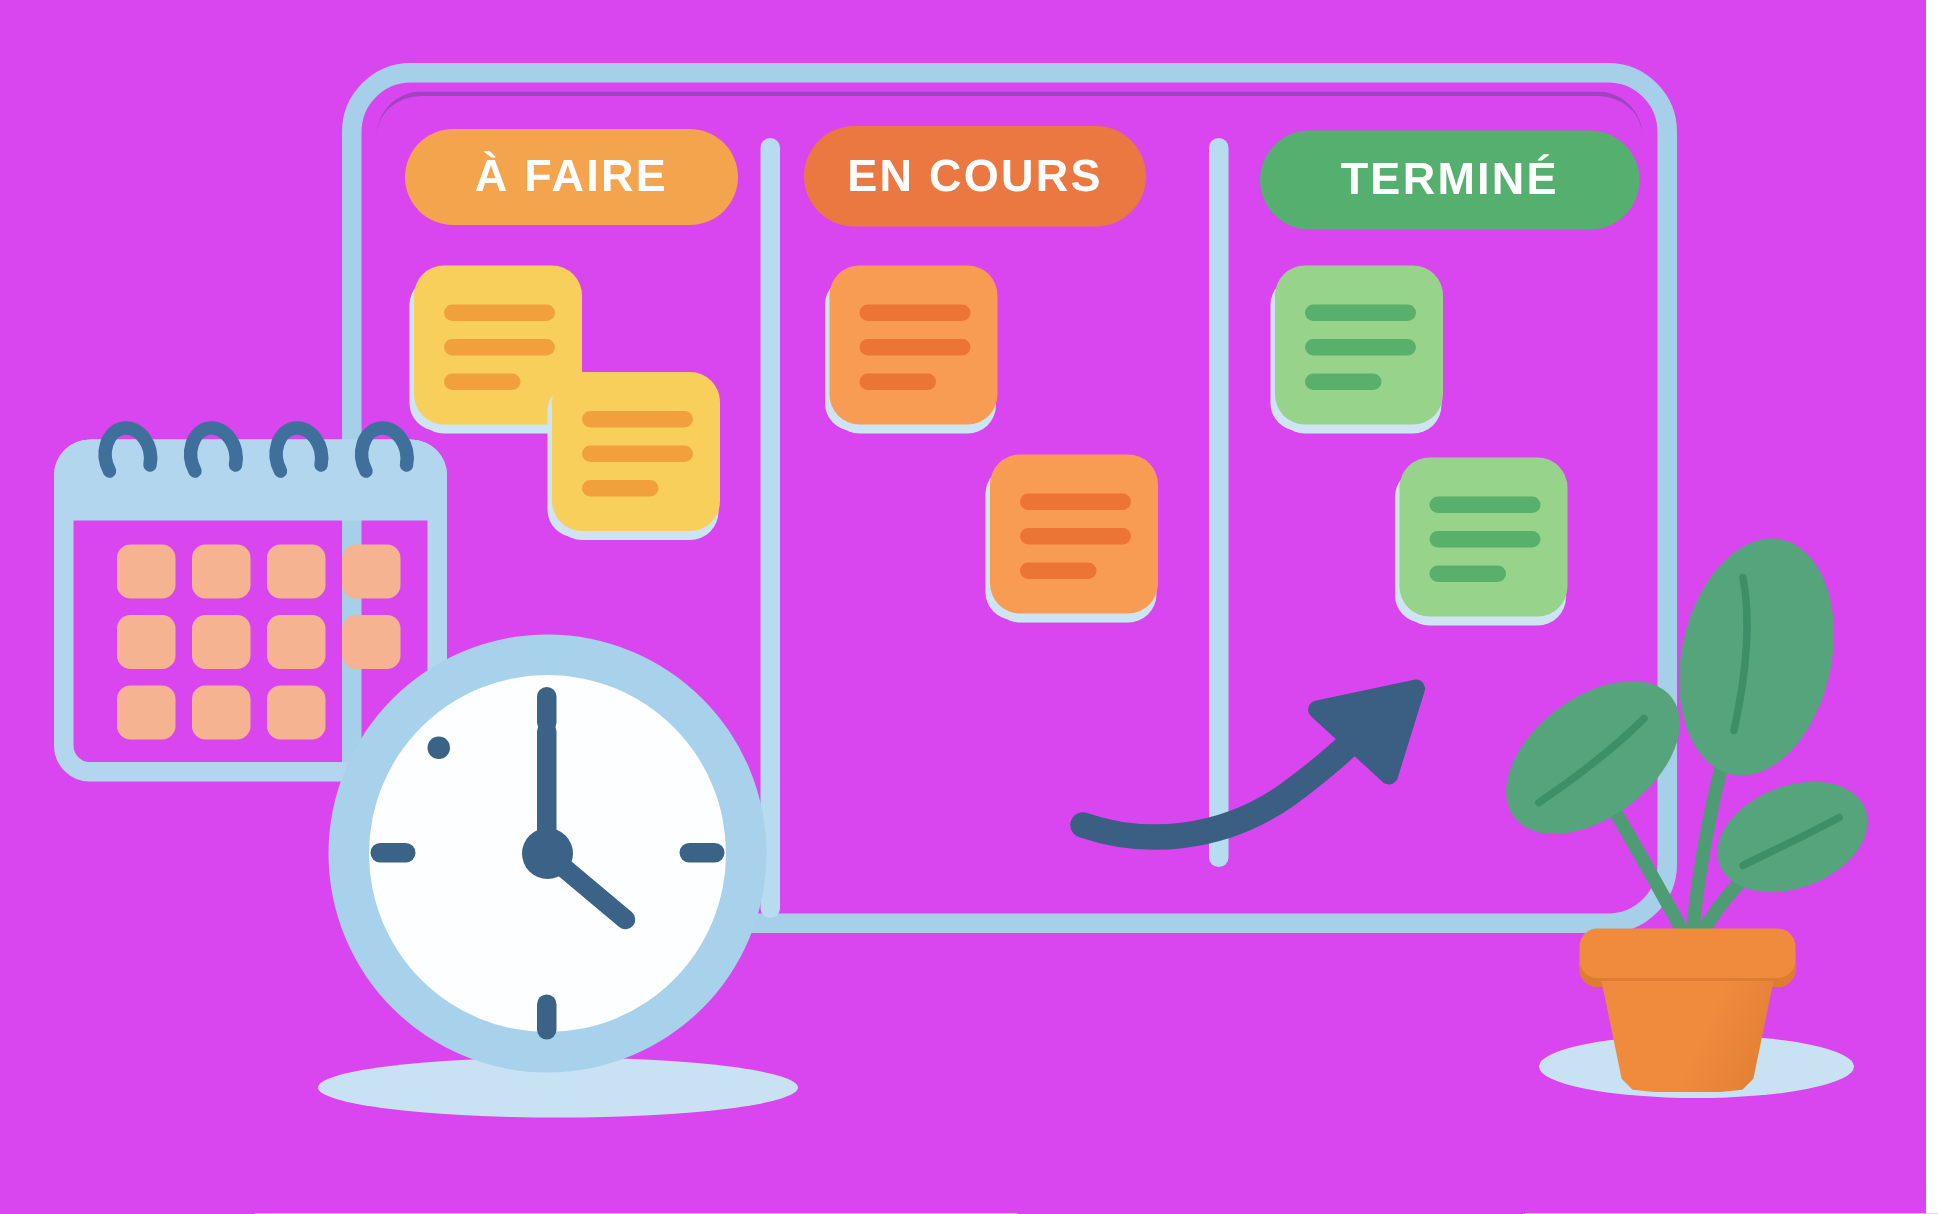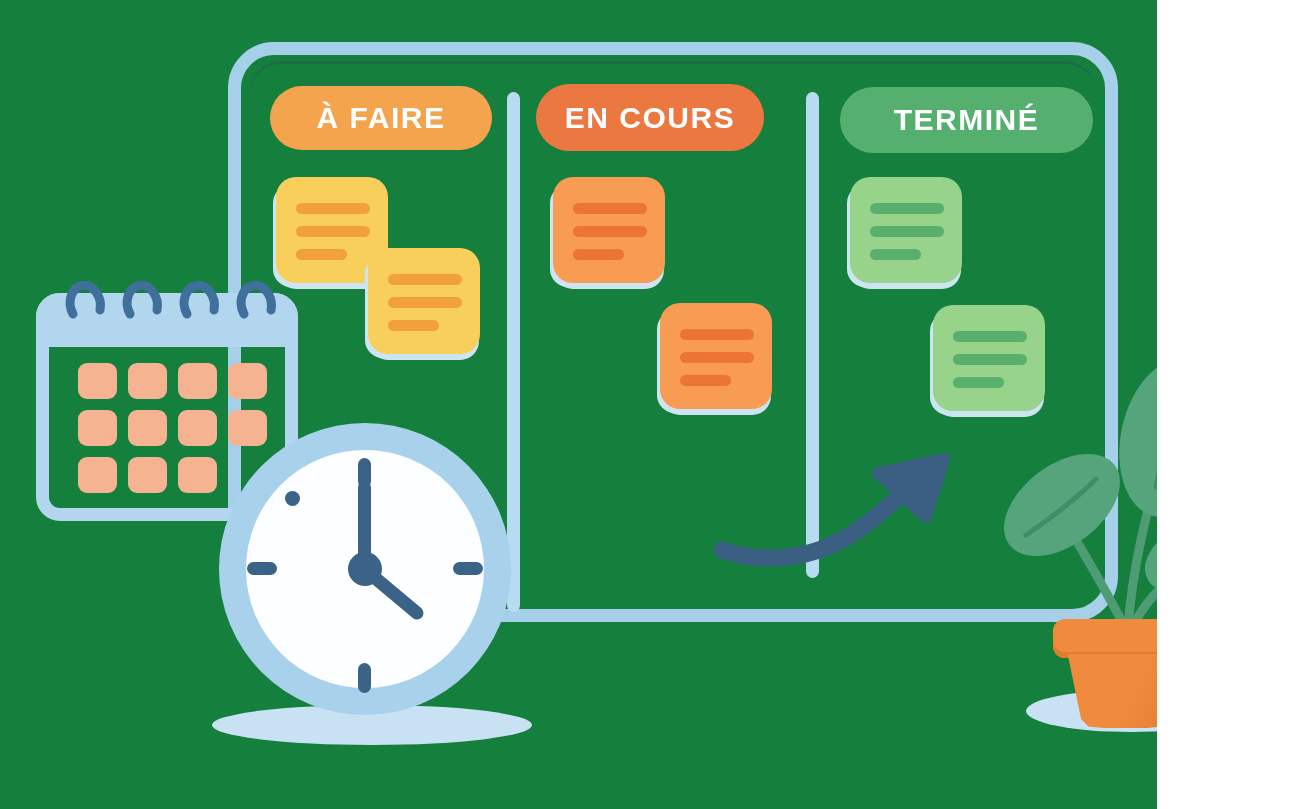--- a/index.html
+++ b/index.html
@@ -1,17 +1,17 @@
 <!DOCTYPE html>
 <html style="--board-frame: #A6CFE9; --divider: #B7DCF2; --pill-todo: #F5A44E; --pill-doing: #EC7841; --pill-done: #55B06F; --pill-text: #FFFFFF; --note-yellow: #F9CF5C; --note-yellow-line: #F2A03B; --note-orange: #F89C53; --note-orange-line: #EC7434; --note-green: #97D38A; --note-green-line: #58B06C; --note-shadow: #CDE5F3; --cal-frame: #B3D6EF; --cal-ring: #3F6F9B; --cal-date: #F6B392; --clock-ring: #A8D2EC; --clock-face: #FDFEFF; --clock-hand: #3B6287; --arrow: #3A5F82; --leaf: #55A47C; --leaf-vein: #3E8E68; --stem: #4E9C74; --pot: #F08B3E; --pot-shade: #E07C2F; --ground-shadow: #C9E2F3;"><head>
 <meta charset="utf-8">
 <style>
   html,body{margin:0;padding:0;background:#fff;}
   .stage{
-    position:relative;width:1157px;height:809px;background:#15803d;overflow:hidden;
+    position:relative;width:1284px;height:809px;background:#d946ef;overflow:hidden;
     font-family:"Liberation Sans","DejaVu Sans",sans-serif;
   }
 
   
   .gshadow{position:absolute;background:var(--ground-shadow);border-radius:50%;}
   .clock-gshadow{left:212px;top:705px;width:320px;height:40px;}
   .pot-gshadow{left:1026px;top:690px;width:210px;height:42px;}
 
   
   .board{

